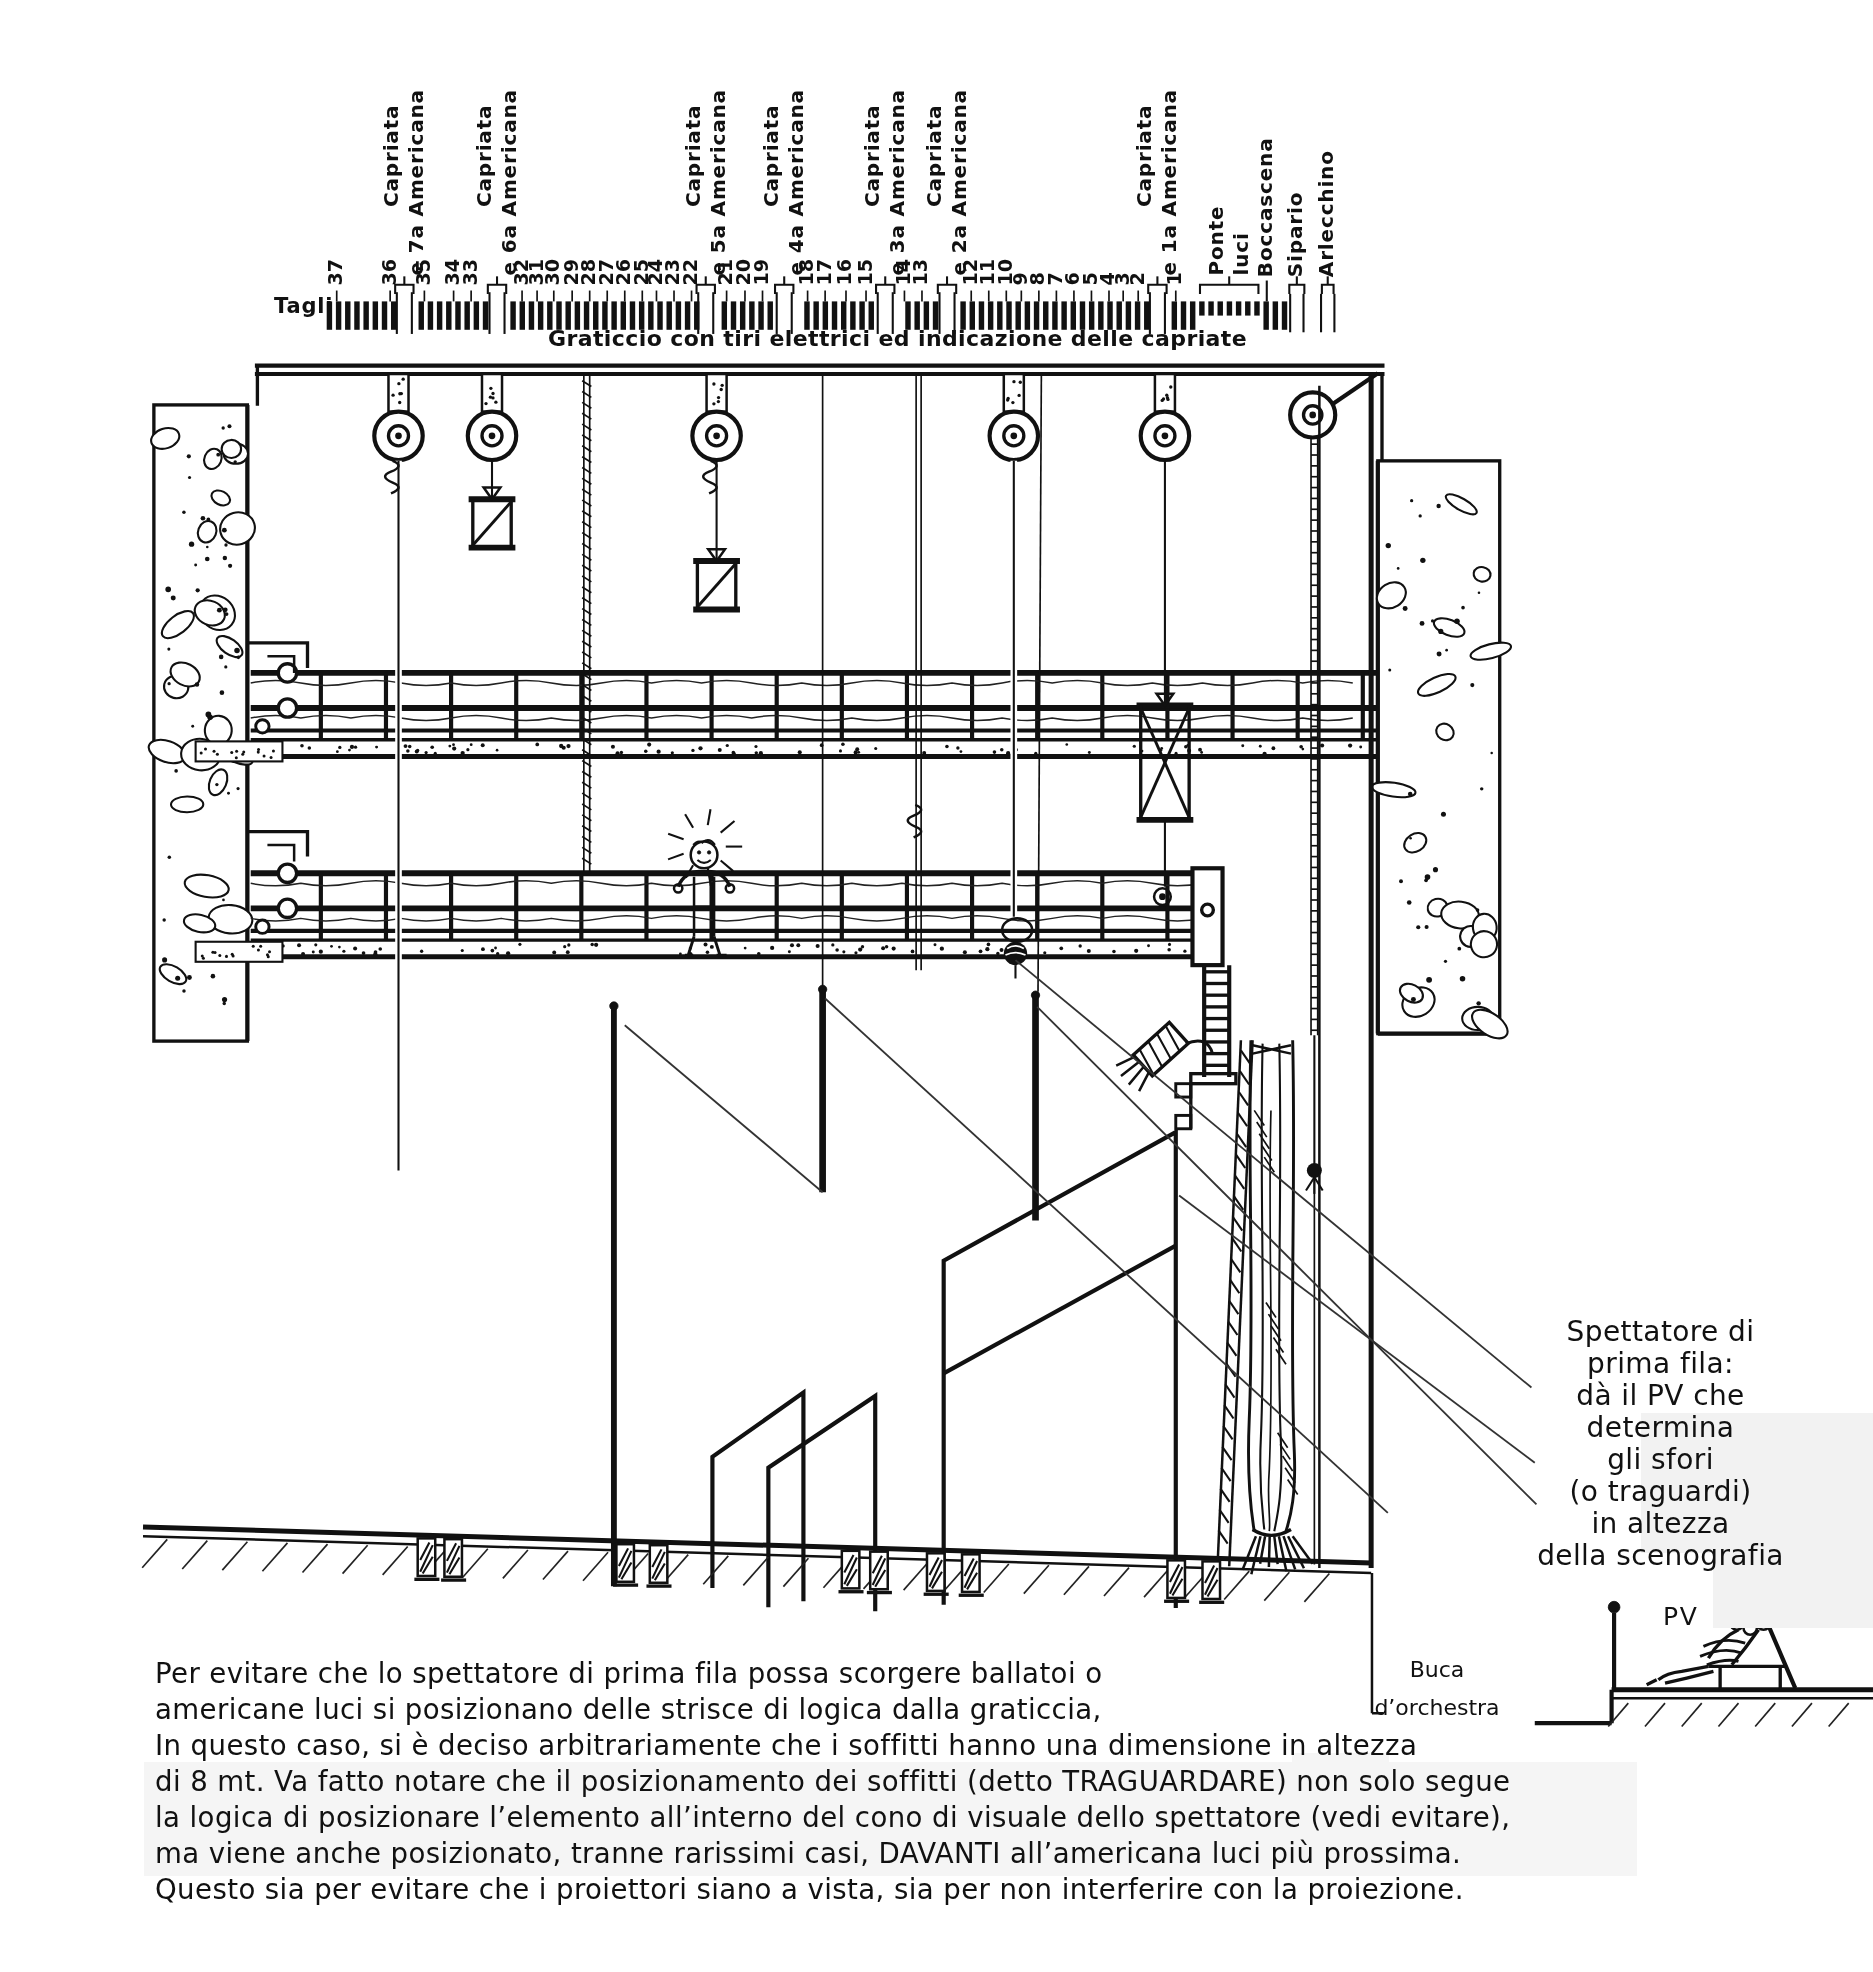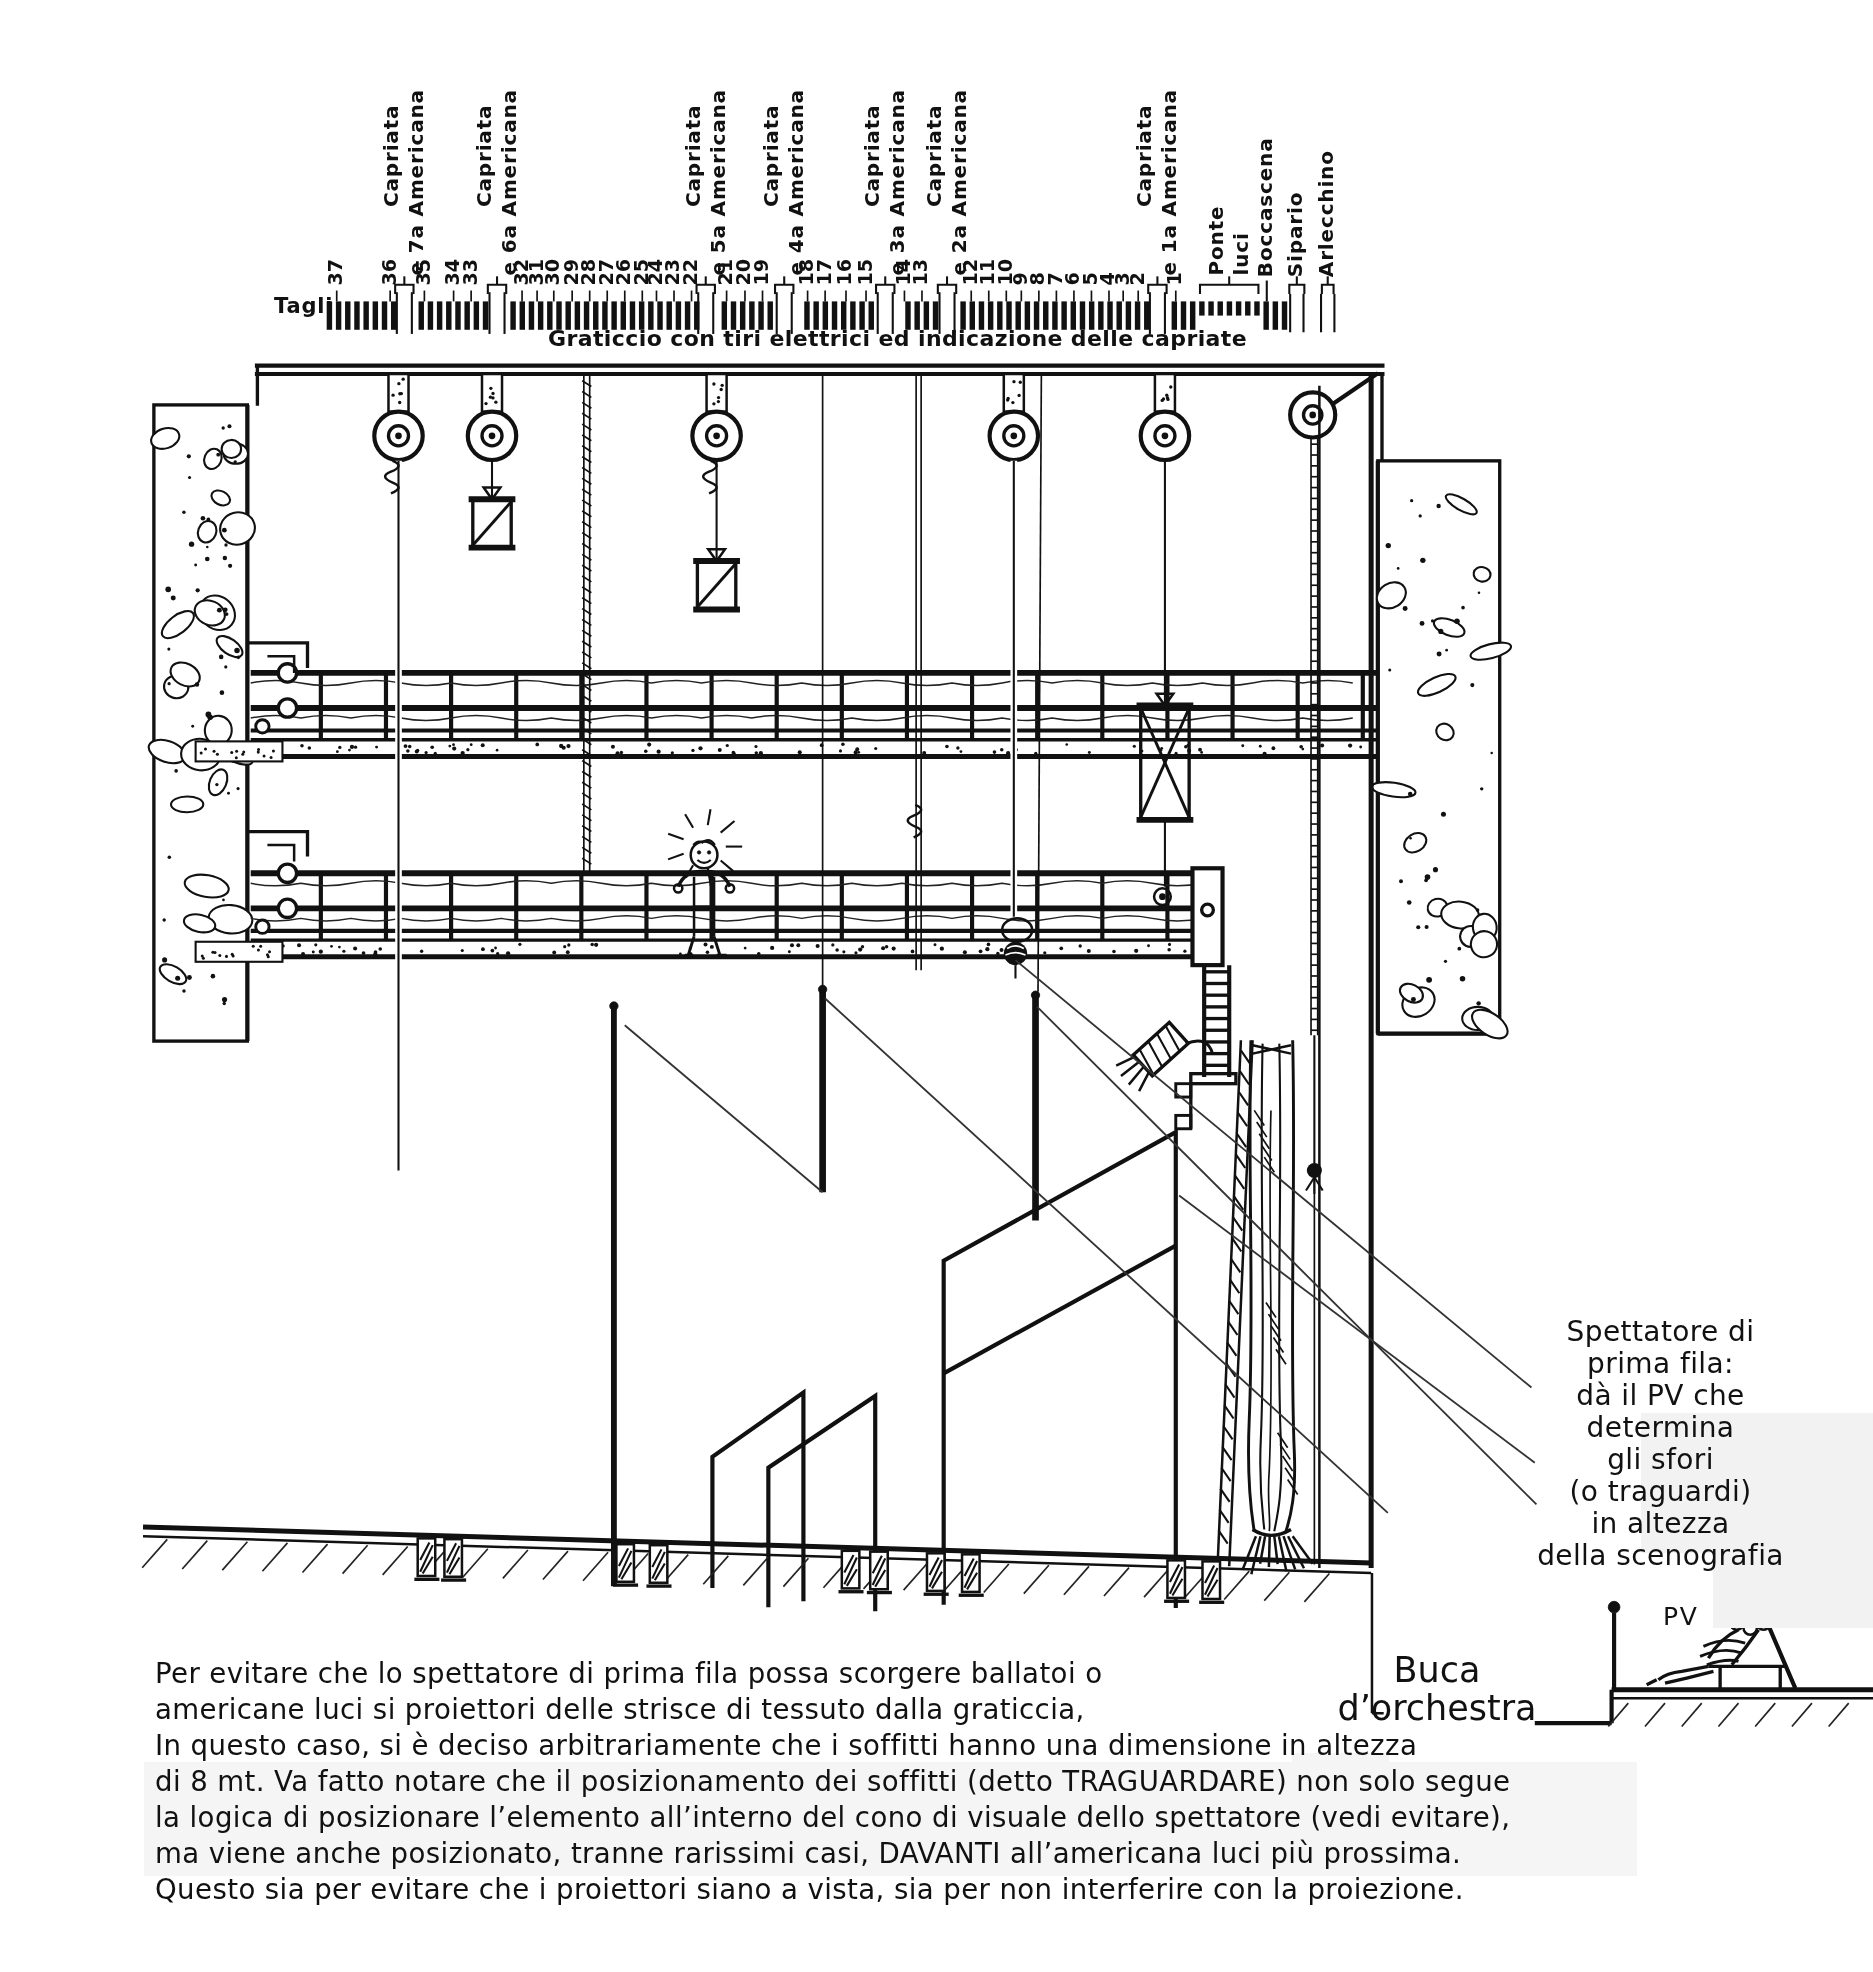--- a/index.html
+++ b/index.html
@@ -7,21 +7,21 @@
         font-family:"DejaVu Sans",sans-serif;color:#111;}
   svg{position:absolute;left:0;top:0;}
   svg text{font-family:"DejaVu Sans",sans-serif;fill:#111;}
   .tick-num{font-size:23px;font-weight:bold;}
   .cap-label{font-size:24px;font-weight:bold;letter-spacing:1px;}
   .ovl{position:absolute;white-space:nowrap;}
   .tagli{left:274px;top:294px;font-size:21px;font-weight:bold;letter-spacing:0.8px;}
   .caption{left:548px;top:326px;width:534px;font-size:22px;font-weight:bold;letter-spacing:0.4px;}
   .annotation{left:1424px;top:1316px;width:473px;text-align:center;font-size:28px;line-height:32px;letter-spacing:0.4px;}
   .pv{left:1663px;top:1573px;font-size:25px;letter-spacing:1.7px;margin-top:29px;}
-  .buca{left:1312px;top:1651px;width:250px;text-align:center;font-size:35px;line-height:38px;}
+  .buca{left:1312px;top:1651px;width:250px;text-align:center;font-size:22px;line-height:38px;}
   .para{left:155px;top:1656px;font-size:27.6px;line-height:36px;letter-spacing:0.4px;}
   .gbox{position:absolute;background:#f2f2f2;}
   .gbox.faint{background:#f5f5f5;}
 </style>
 </head>
 <body>
 
 <div class="page">
 
   <svg width="1874" height="1972" viewBox="0 0 2244 2362">
@@ -1157,21 +1157,21 @@
 
   <div class="ovl pv">PV</div>
 
   <div class="ovl buca">
     <div>Buca</div>
     <div>d’orchestra</div>
   </div>
 
   <div class="ovl para">
     <div>Per evitare che lo spettatore di prima fila possa scorgere ballatoi o</div>
-    <div>americane luci si proiettori delle strisce di tessuto dalla graticcia,</div>
+    <div>americane luci si posizionano delle strisce di logica dalla graticcia,</div>
     <div>In questo caso, si è deciso arbitrariamente che i soffitti hanno una dimensione in altezza</div>
     <div>di 8 mt. Va fatto notare che il posizionamento dei soffitti (detto TRAGUARDARE) non solo segue</div>
     <div>la logica di posizionare l’elemento all’interno del cono di visuale dello spettatore (vedi evitare),</div>
     <div>ma viene anche posizionato, tranne rarissimi casi, DAVANTI all’americana luci più prossima.</div>
     <div>Questo sia per evitare che i proiettori siano a vista, sia per non interferire con la proiezione.</div>
   </div>
 </div>
 
 
 </body></html>

